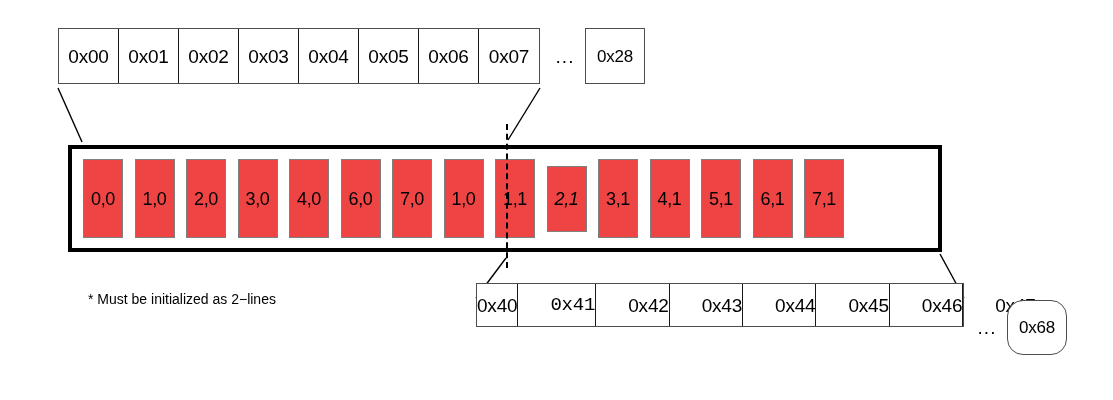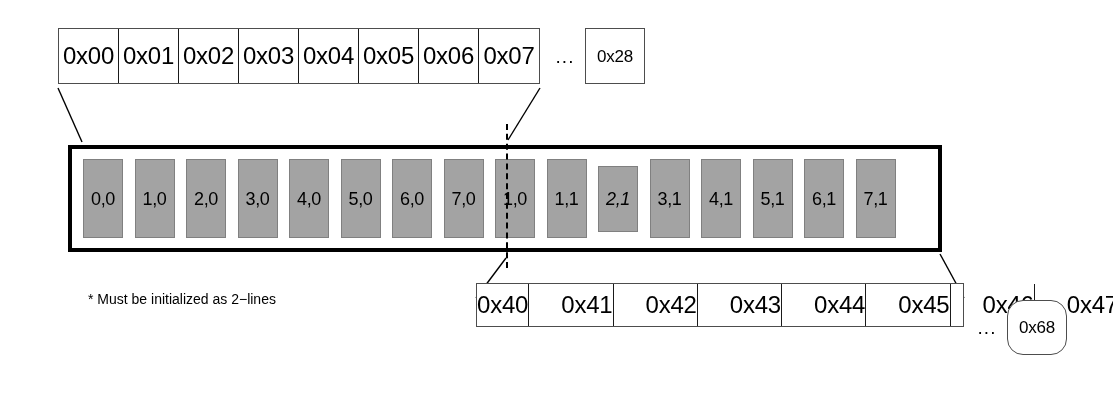--- a/index.html
+++ b/index.html
@@ -27,21 +27,21 @@
     border: 1px solid #4d4d4d;
     box-sizing: border-box;
     background: #ffffff;
   }
   .addr-cell {
     box-sizing: border-box;
     border-right: 1px solid #1a1a1a;
     display: flex;
     align-items: center;
     justify-content: center;
-    font-size: 24px;
+    font-size: 19px;
     line-height: 1;
     letter-spacing: -0.2px;
     background: #ffffff;
     color: #000000;
   }
   .addr-cell:last-child {
     border-right: none;
   }
 
   
@@ -80,21 +80,21 @@
   }
   .cache-inner {
     position: absolute;
     left: 0; top: 0; right: 0; bottom: 0;
     display: flex;
     align-items: center;
   }
   .cache-cell {
     box-sizing: border-box;
     border: 1px solid #808080;
-    background: #a3a3a3;
+    background: #ef4444;
     display: flex;
     align-items: center;
     justify-content: center;
     font-size: 18px;
     line-height: 1;
     letter-spacing: -0.3px;
     color: #000000;
   }
 
   
@@ -151,21 +151,20 @@
     <line x1="540" y1="88" x2="508" y2="140"></line>
   </svg>
 
   <div class="cache-bar" style="left:68px; top:145px; width:874px; height:107px;">
     <div class="cache-inner" style="padding:0 11px;">
       <div class="cache-cell" style="width:40px;height:79px;margin-right:11.5px;">0,0</div>
       <div class="cache-cell" style="width:40px;height:79px;margin-right:11.5px;">1,0</div>
       <div class="cache-cell" style="width:40px;height:79px;margin-right:11.5px;">2,0</div>
       <div class="cache-cell" style="width:40px;height:79px;margin-right:11.5px;">3,0</div>
       <div class="cache-cell" style="width:40px;height:79px;margin-right:11.5px;">4,0</div>
-      <div class="cache-cell" style="width:40px;height:79px;margin-right:11.5px;">5,0</div>
       <div class="cache-cell" style="width:40px;height:79px;margin-right:11.5px;text-align:right;">6,0</div>
       <div class="cache-cell" style="width:40px;height:79px;margin-right:11.5px;">7,0</div>
       <div class="cache-cell" style="width:40px;height:79px;margin-right:11.5px;">1,0</div>
       <div class="cache-cell" style="width:40px;height:79px;margin-right:11.5px;">1,1</div>
       <div class="cache-cell" style="width:40px;height:66px;margin-right:11.5px;font-style:italic;">2,1</div>
       <div class="cache-cell" style="width:40px;height:79px;margin-right:11.5px;">3,1</div>
       <div class="cache-cell" style="width:40px;height:79px;margin-right:11.5px;">4,1</div>
       <div class="cache-cell" style="width:40px;height:79px;margin-right:11.5px;">5,1</div>
       <div class="cache-cell" style="width:40px;height:79px;margin-right:11.5px;">6,1</div>
       <div class="cache-cell" style="width:40px;height:79px;">7,1</div>
@@ -178,21 +177,21 @@
     <line x1="506" y1="258" x2="476" y2="298"></line>
   </svg>
   <svg class="leader" style="left:0px; top:0px; width:1113px; height:400px;">
     <line x1="940" y1="254" x2="964" y2="298"></line>
   </svg>
 
   <div class="note" style="left:88px; top:291px;">* Must be initialized as 2−lines</div>
 
   <div class="addr-row" style="left:476px; top:283px; width:488px; height:44px;gap:32px;">
     <div class="addr-cell" style="width:61px;height:100%;">0x40</div>
-    <div class="addr-cell" style="width:61px;height:100%;">0x41</div>
+    <div class="addr-cell" style="width:61px;height:100%;font-family:Liberation Mono, monospace;">0x41</div>
     <div class="addr-cell" style="width:61px;height:100%;">0x42</div>
     <div class="addr-cell" style="width:61px;height:100%;">0x43</div>
     <div class="addr-cell" style="width:61px;height:100%;">0x44</div>
     <div class="addr-cell" style="width:61px;height:100%;">0x45</div>
     <div class="addr-cell" style="width:61px;height:100%;">0x46</div>
     <div class="addr-cell" style="width:61px;height:100%;">0x47</div>
   </div>
 
   <div class="ellipsis" style="left:967px; top:300px; width:40px; height:55px;">...</div>
 

